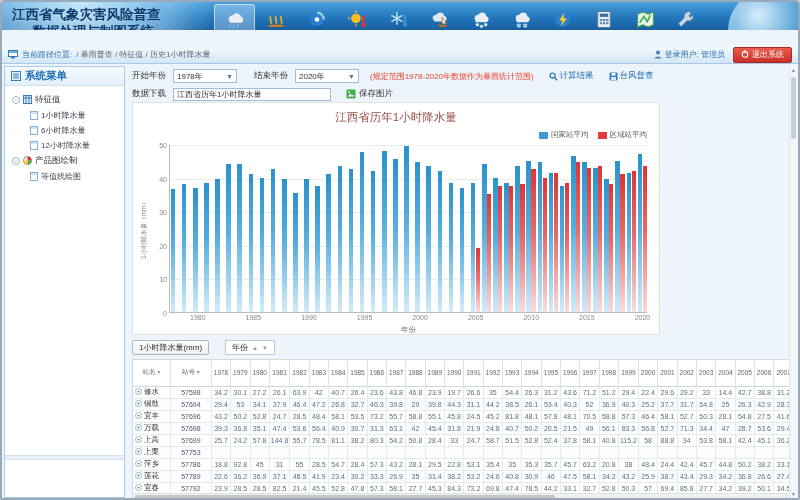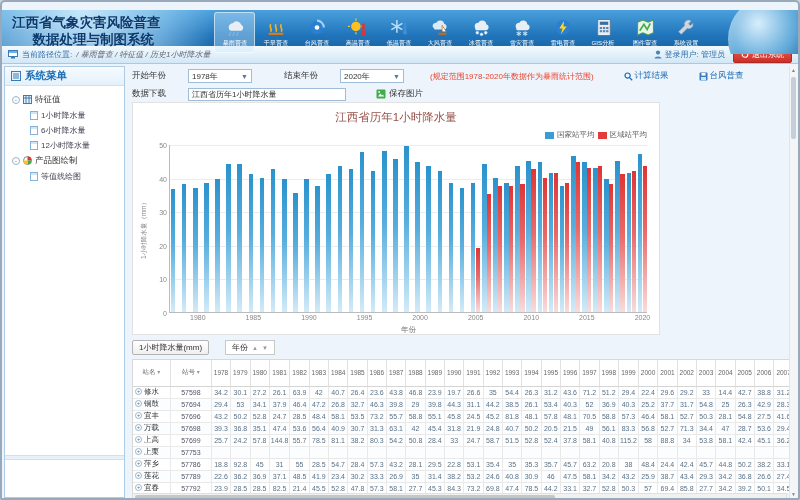--- a/index.html
+++ b/index.html
@@ -1,71 +1,71 @@
 <!DOCTYPE html>
 <html><head>
 <meta charset="utf-8">
 <style>
   html,body{margin:0;padding:0;background:#c9d4de;font-family:"Liberation Sans","DejaVu Sans",sans-serif;}
   *{box-sizing:border-box;}
   #app{position:relative;width:800px;height:500px;background:#eef4fb;border:2px solid #97a9ba;border-radius:5px 5px 2px 2px;overflow:hidden;}
 
   
-  .header{position:absolute;left:0;top:0;right:0;height:44px;overflow:hidden;
-    background:linear-gradient(180deg,#4aa0dc 0%,#2276bc 55%,#175f9f 100%);margin-top:8px;}
+  .header{position:absolute;left:0;top:0;right:0;height:28px;overflow:hidden;
+    background:linear-gradient(180deg,#4aa0dc 0%,#2276bc 55%,#175f9f 100%);}
   .header:before{content:"";position:absolute;left:-40px;top:-55px;width:300px;height:120px;border-radius:50%;
     background:radial-gradient(circle at 40% 45%,rgba(205,235,252,.95),rgba(160,212,244,.55) 45%,transparent 70%);}
   .title-block{position:absolute;left:10px;top:4px;z-index:2;font-weight:bold;font-size:13.5px;line-height:17px;
     color:#0c3a6e;text-shadow:0 1px 0 rgba(255,255,255,.3);}
   .title-block .l2{padding-left:14px;text-align:center;}
   .toolbar{position:absolute;left:212px;top:2px;height:41px;display:flex;z-index:2;}
   .tb-item{width:41px;height:41px;display:flex;flex-direction:column;align-items:center;justify-content:center;gap:1px;cursor:pointer;}
   .tb-item.active{background:rgba(205,233,255,.38);border:1px solid rgba(255,255,255,.55);border-radius:3px;}
   .tb-icon{width:22px;height:19px;display:block;}
   .tb-label{font-size:7px;color:#fff;white-space:nowrap;transform:scale(.88);}
   .globe{position:absolute;right:-16px;top:-14px;width:86px;height:86px;border-radius:50%;z-index:1;
     background:radial-gradient(circle at 35% 32%,#d8eefb,#62abdb 45%,#1d5f99 82%);box-shadow:0 0 10px rgba(255,255,255,.35) inset;}
 
   
   .crumbbar{position:absolute;left:0;top:44px;right:0;height:18px;display:flex;align-items:center;padding:0 6px;
     background:linear-gradient(180deg,#f3fafe,#d2e7f6);border-bottom:1px solid #a9c8e1;font-size:8px;color:#2f6da8;}
-  .crumb-path{color:#667;margin-left:4px;font-style:italic;}
+  .crumb-path{color:#667;margin-left:4px;}
   .crumb-spacer{flex:1;}
   .userbox{display:flex;align-items:center;gap:3px;color:#2f6da8;}
   .logout-btn{margin-left:8px;display:flex;align-items:center;gap:3px;background:linear-gradient(#ea5a4d,#c92f29);
     color:#fff;border-radius:2px;padding:1px 7px 2px;font-size:8px;cursor:pointer;border:1px solid #b02822;}
 
   
   .sidebar{position:absolute;left:2px;top:64px;width:121px;height:432px;background:#fff;border:1px solid #aecbe4;}
   .sb-title{height:19px;display:flex;align-items:center;gap:4px;padding:0 6px;font-size:10.5px;font-weight:bold;color:#1a6cb5;
     background:linear-gradient(#f6fbff,#e4f1fb);border-bottom:1px solid #cfe2f2;}
   .sb-tree{padding:6px 3px;}
   .grp-row{display:flex;align-items:center;gap:3px;font-size:8.5px;color:#333;padding:2px 0 2px 4px;cursor:pointer;}
   .leaf-row{display:flex;align-items:center;gap:3px;font-size:8px;color:#445;padding:2px 0 2px 22px;cursor:pointer;white-space:nowrap;}
   .expander{display:inline-block;width:8px;height:8px;border:1px solid #9ab4c8;border-radius:50%;color:#5a7d9a;
     font-size:7px;line-height:6px;text-align:center;background:#fff;flex:none;}
   .leaf-ico{display:inline-block;width:8px;height:9px;border:1px solid #86b2d8;background:#fff;flex:none;
     box-shadow:inset 0 2px 0 #cfe6f6;}
   .sb-split{position:absolute;left:0;right:0;top:388px;height:5px;background:#e8f1fa;border-top:1px solid #cfe0ef;border-bottom:1px solid #cfe0ef;}
 
   
   .controls{position:absolute;left:130px;top:66px;width:662px;font-size:8.5px;color:#333;}
-  .c-row{display:flex;align-items:center;gap:22px;height:16px;}
+  .c-row{display:flex;align-items:center;gap:7px;height:16px;}
   .sel{width:64px;height:14px;border:1px solid #9fbcd8;background:#fff;display:flex;align-items:center;
     justify-content:space-between;padding:0 3px;font-size:8px;color:#333;cursor:pointer;}
   .sel .ar{color:#56789a;font-size:7px;}
   .note{color:#e8432e;font-size:8px;margin-left:4px;white-space:nowrap;}
   .linkbtn{display:flex;align-items:center;gap:2px;color:#1a6cb5;cursor:pointer;margin-left:8px;white-space:nowrap;}
   .txt-input{width:158px;height:13px;border:1px solid #9fbcd8;font-size:8px;padding:0 3px;color:#333;background:#fff;}
   .savebox{display:flex;align-items:center;gap:3px;margin-left:8px;color:#333;cursor:pointer;}
 
   
   .chart-card{position:absolute;left:130px;top:100px;width:528px;height:233px;background:#fff;border:1px solid #e2e2e2;}
   .ch-title{text-align:center;margin-top:7px;font-size:11.5px;color:#96524a;}
-  .legend{position:absolute;right:12px;top:27px;display:flex;gap:3px;align-items:center;font-size:7.5px;color:#555;}
+  .legend{position:absolute;right:12px;top:27px;display:flex;gap:9px;align-items:center;font-size:7.5px;color:#555;}
   .leg-item{display:flex;align-items:center;gap:3px;}
   .chip{width:9px;height:7px;display:inline-block;}
   .plot{position:absolute;left:36px;top:42px;width:478px;height:168px;border-left:1px solid #bbb;border-bottom:1px solid #bbb;}
   .gridline{position:absolute;left:0;right:0;height:1px;background:#ececec;}
   .ytick{position:absolute;right:100%;margin-right:3px;font-size:7px;color:#888;transform:translateY(-50%);}
   .xtick{position:absolute;top:100%;margin-top:2px;font-size:7px;color:#888;transform:translateX(-50%);}
   .xlabel{position:absolute;top:100%;margin-top:13px;left:50%;transform:translateX(-50%);font-size:7.5px;color:#777;}
   .ylabel{position:absolute;left:-26px;top:50%;transform:translate(-50%,-50%) rotate(-90deg);font-size:6.5px;color:#888;white-space:nowrap;}
   .bar{position:absolute;bottom:0;}
   .bar-b{background:linear-gradient(180deg,#2b92cc 0%,#57aede 45%,#d3ebf8 100%);}

